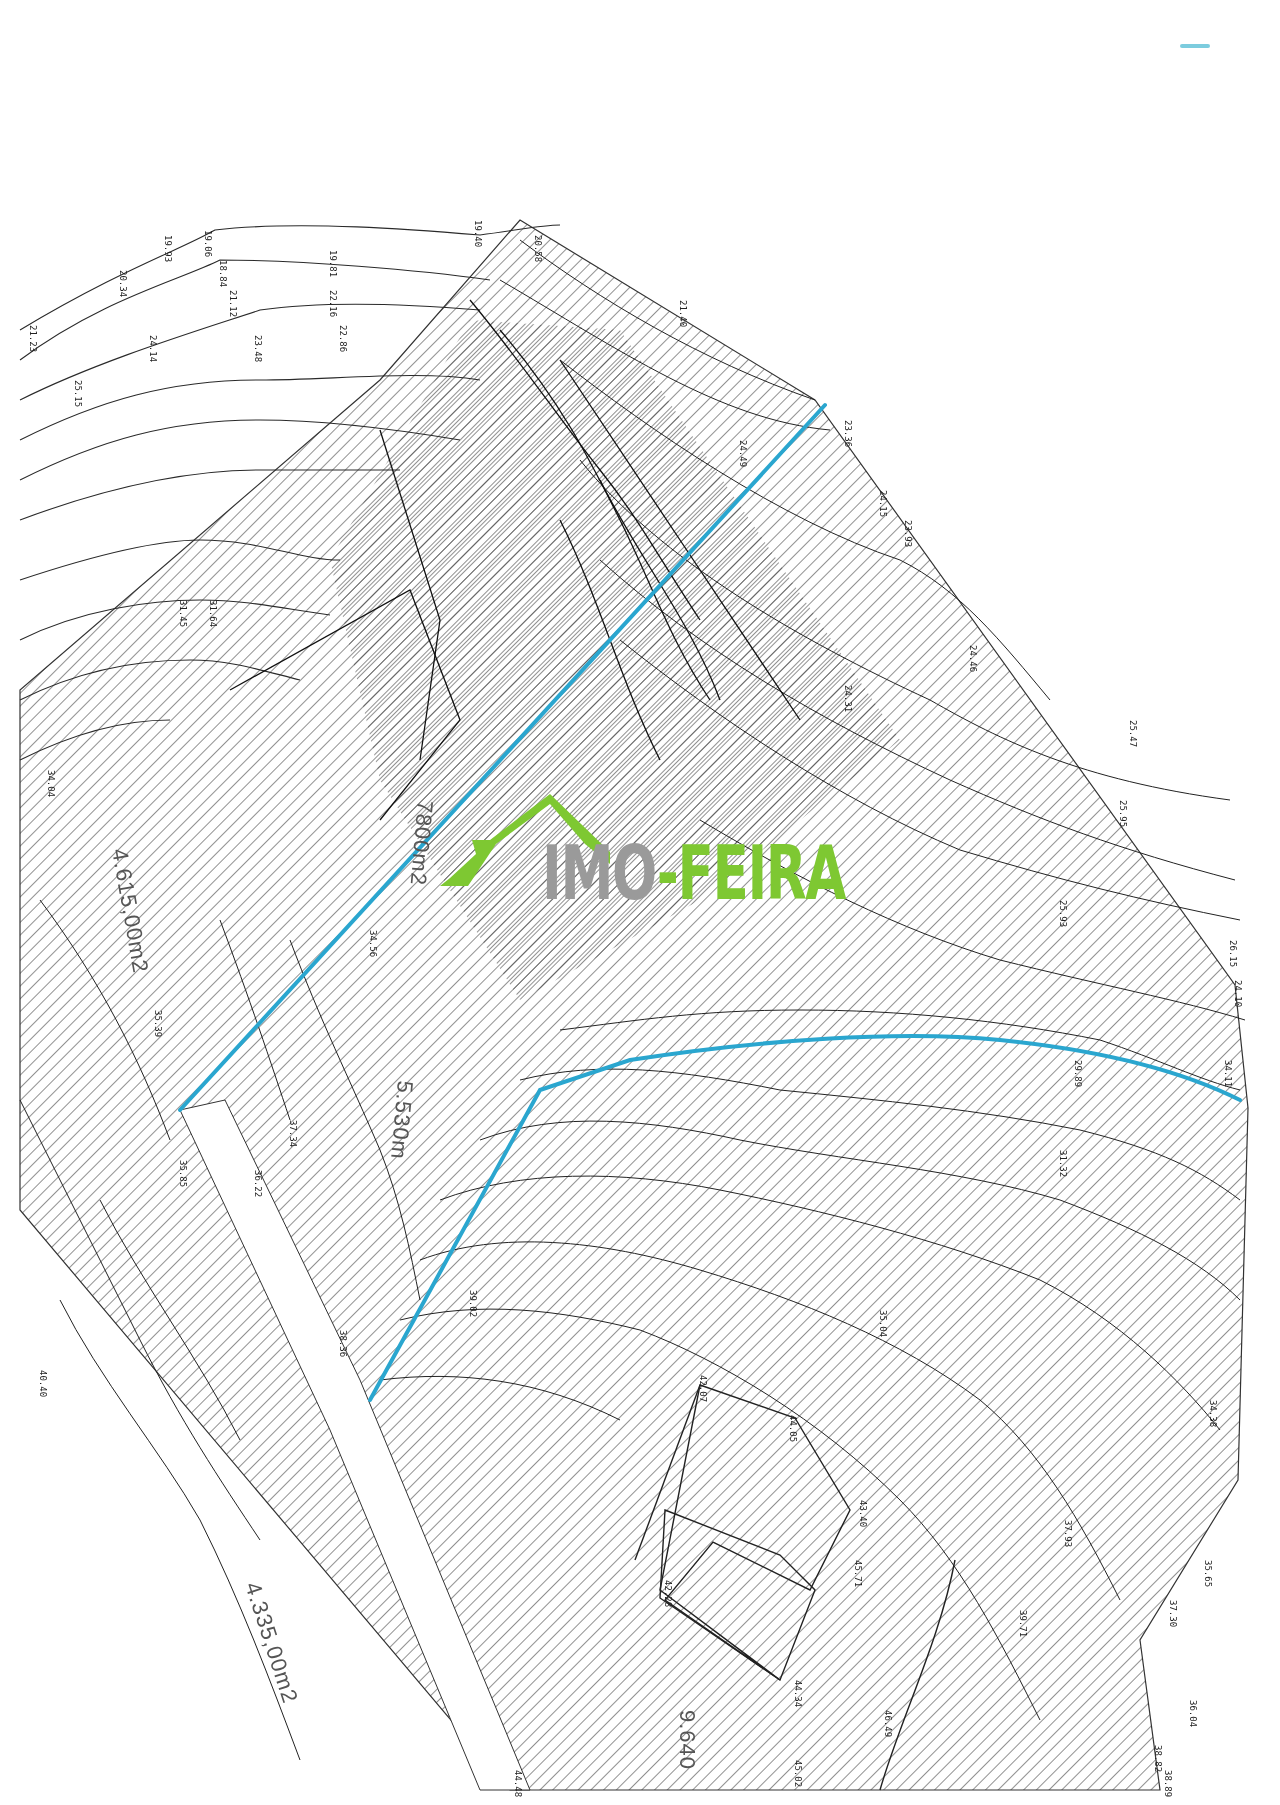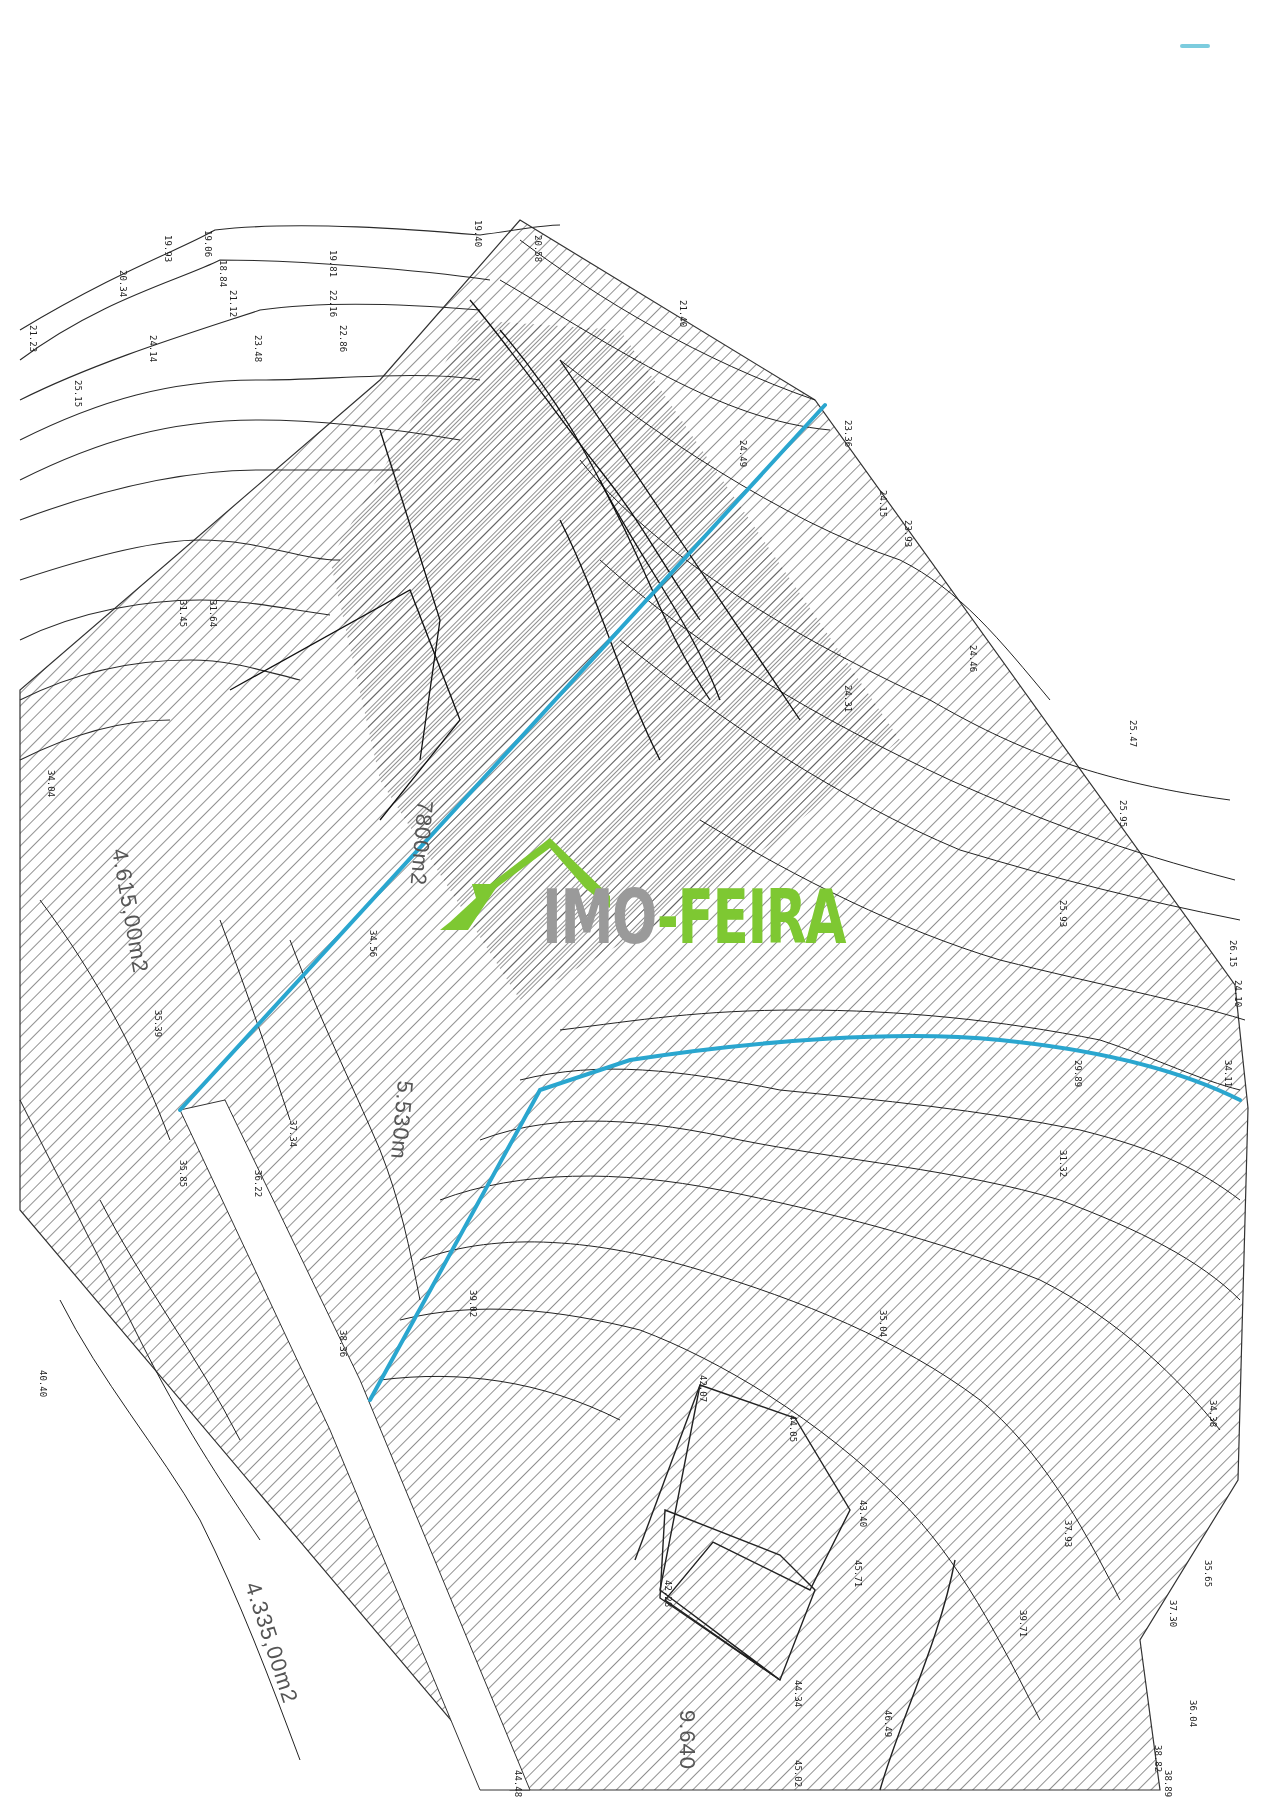--- a/index.html
+++ b/index.html
@@ -1,21 +1,21 @@
 <!DOCTYPE html>
 <html><head>
   <meta charset="utf-8">
   <style>
     html, body { margin: 0; padding: 0; background: #ffffff; }
     body { width: 1280px; height: 1805px; position: relative; overflow: hidden;
            font-family: "DejaVu Sans", sans-serif; }
     .plan { position: absolute; left: 0; top: 0; width: 1280px; height: 1805px; }
     .elev { font-family: "DejaVu Sans Mono", monospace; font-size: 9px; fill: #222; }
     .area-label { font-family: "Liberation Sans", sans-serif; font-size: 22px; fill: #555; letter-spacing: 1px; }
-    .logo { position: absolute; left: 440px; top: 838px; width: 400px; height: 140px; pointer-events: none; }
+    .logo { position: absolute; left: 440px; top: 794px; width: 400px; height: 140px; pointer-events: none; }
     .logo-text { position: absolute; left: 102px; top: 42px; font-family: "DejaVu Sans", sans-serif;
                  font-weight: bold; font-size: 74px; letter-spacing: -2px; line-height: 1;
                  transform: scaleX(0.72); transform-origin: left top; white-space: nowrap; }
     .logo-imo { color: #9a9a9a; }
     .logo-feira { color: #7ec832; }
     .logo-tagline { position: absolute; left: 140px; top: 18px; font-size: 9px; color: #b8b8b8;
                     letter-spacing: 2px; font-family: "Liberation Sans", sans-serif; }
     .scan-mark { position: absolute; left: 1180px; top: 44px; width: 30px; height: 4px;
                  background: #5bbfd6; border-radius: 2px; opacity: 0.8; }
   </style>

